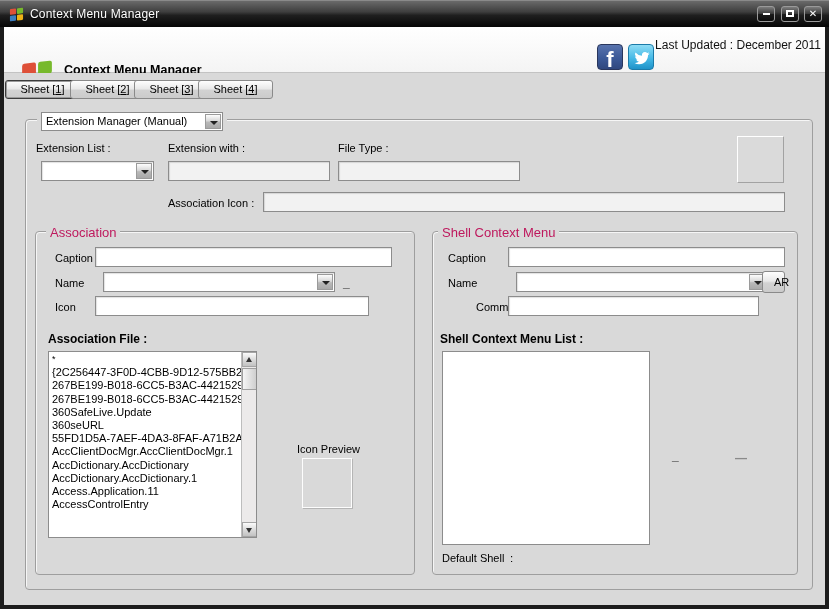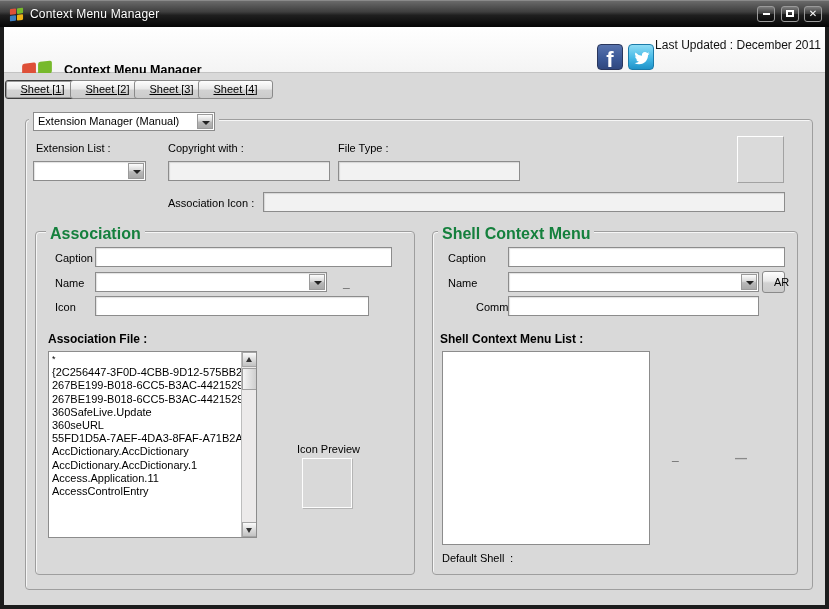--- a/index.html
+++ b/index.html
@@ -34,36 +34,36 @@
   .tw svg{position:absolute;left:3px;top:4px;}
   .last-updated{position:absolute;right:8px;top:38px;width:170px;text-align:right;
     font-size:12px;color:#111;}
 
   
   .client{position:absolute;left:4px;top:73px;width:821px;height:532px;background:#d9d9d9;}
 
   
   .tabbtn{position:absolute;top:80px;width:75px;height:19px;font-size:11px;text-align:center;
     line-height:17px;color:#000;border:1px solid #8a8a8a;border-radius:3px;cursor:default;
-    background:linear-gradient(#fefefe 0%,#e9e9e9 45%,#d2d2d2 55%,#cbcbcb 100%);text-decoration:underline;}
+    background:linear-gradient(#fefefe 0%,#e9e9e9 45%,#d2d2d2 55%,#cbcbcb 100%);}
   .tabbtn.active{border-color:#3c3c3c;box-shadow:inset 0 0 0 1px #9a9a9a;}
   .tabbtn u{text-decoration:underline;}
 
   
   .gbox{position:absolute;border:1px solid #9e9e9e;border-radius:4px;
     box-shadow:inset 1px 1px 0 rgba(255,255,255,.75);}
-  .gtitle{position:absolute;font-size:16px;font-weight:bold;background:#d9d9d9;
-    padding:0 4px;white-space:nowrap;color:#15803d;}
+  .gtitle{position:absolute;font-size:13px;font-weight:normal;background:#d9d9d9;
+    padding:0 4px;white-space:nowrap;color:#be185d;}
   .lbl{position:absolute;font-size:11px;color:#000;white-space:nowrap;}
   .blbl{position:absolute;font-size:12px;font-weight:bold;color:#000;white-space:nowrap;}
   .tfield{position:absolute;background:#fff;border:1px solid #8c8c8c;font-size:11px;
     padding:0 3px;outline:none;box-shadow:inset 1px 1px 1px rgba(0,0,0,.12);}
   .tfield:disabled,.tfield.ro{background:#f2f2f2;}
   .combo{position:absolute;background:#fff;border:1px solid #8c8c8c;
-    box-shadow:inset 1px 1px 1px rgba(0,0,0,.12);}
+    box-shadow:inset 1px 1px 1px rgba(0,0,0,.12);margin-left:8px;}
   .combo .cval{position:absolute;left:4px;top:0;bottom:0;right:20px;font-size:11px;
     line-height:17px;white-space:nowrap;overflow:hidden;color:#000;}
   .combo .cbtn{position:absolute;right:1px;top:1px;bottom:1px;width:16px;
     background:linear-gradient(#fdfdfd 0%,#d8d8d8 45%,#b9b9b9 55%,#a9a9a9 100%);
     border:1px solid #9a9a9a;}
   .tri-dn{position:absolute;left:4px;top:6px;width:0;height:0;
     border-left:4px solid transparent;border-right:4px solid transparent;border-top:4px solid #222;}
   .listbox{position:absolute;background:#fff;border:1px solid #8c8c8c;overflow:hidden;}
   .listrow{font-size:11px;line-height:13.2px;padding-left:3px;white-space:nowrap;color:#000;}
   .iconbox{position:absolute;background:#dadada;
@@ -140,21 +140,21 @@
   <div class="gbox" style="left:25px;top:119px;width:788px;height:471px;"></div>
 
   <div class="combo" style="left:33px;top:112px;width:182px;height:19px;box-shadow:-4px 0 0 #d9d9d9,4px 0 0 #d9d9d9;">
     <span class="cval">Extension Manager (Manual)</span>
     <span class="cbtn">
         <span class="tri-dn"></span>
       </span>
   </div>
 
   <span class="lbl" style="left:36px;top:142px;">Extension List :</span>
-  <span class="lbl" style="left:168px;top:142px;">Copyright with :</span>
+  <span class="lbl" style="left:168px;top:142px;">Extension with :</span>
   <span class="lbl" style="left:338px;top:142px;">File Type :</span>
 
   <div class="combo" style="left:33px;top:161px;width:113px;height:20px;">
     <span class="cval"></span>
     <span class="cbtn">
         <span class="tri-dn"></span>
       </span>
   </div>
   <input class="tfield ro" style="left: 168px; top: 161px; width: 162px; height: 20px;" readonly="">
   <input class="tfield ro" style="left: 338px; top: 161px; width: 182px; height: 20px;" readonly="">
@@ -185,20 +185,21 @@
   <span class="blbl" style="left:48px;top:332px;">Association File :</span>
   <div class="listbox" style="left:48px;top:351px;width:209px;height:187px;">
     <div style="position:absolute;left:0;top:0;right:15px;bottom:0;overflow:hidden;padding-top:1px;">
       <div class="listrow" style="font-size:9px;">*</div>
       <div class="listrow">{2C256447-3F0D-4CBB-9D12-575BB20</div>
       <div class="listrow">267BE199-B018-6CC5-B3AC-44215293</div>
       <div class="listrow">267BE199-B018-6CC5-B3AC-44215293</div>
       <div class="listrow">360SafeLive.Update</div>
       <div class="listrow">360seURL</div>
       <div class="listrow">55FD1D5A-7AEF-4DA3-8FAF-A71B2A5</div>
+      <div class="listrow">AccClientDocMgr.AccClientDocMgr.1</div>
       <div class="listrow">AccDictionary.AccDictionary</div>
       <div class="listrow">AccDictionary.AccDictionary.1</div>
       <div class="listrow">Access.Application.11</div>
       <div class="listrow">AccessControlEntry</div>
     </div>
     <div class="vscroll">
       <div class="sbtn up">
           <span class="tri-up-s"></span>
         </div>
       <div class="sthumb"></div>

